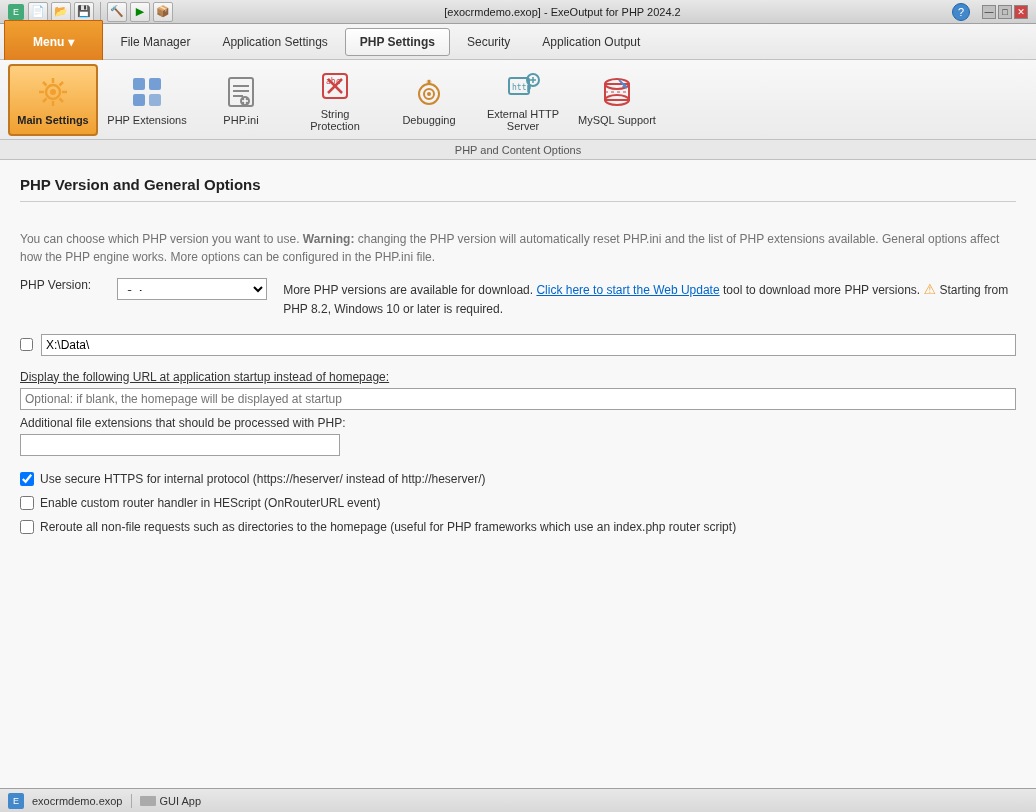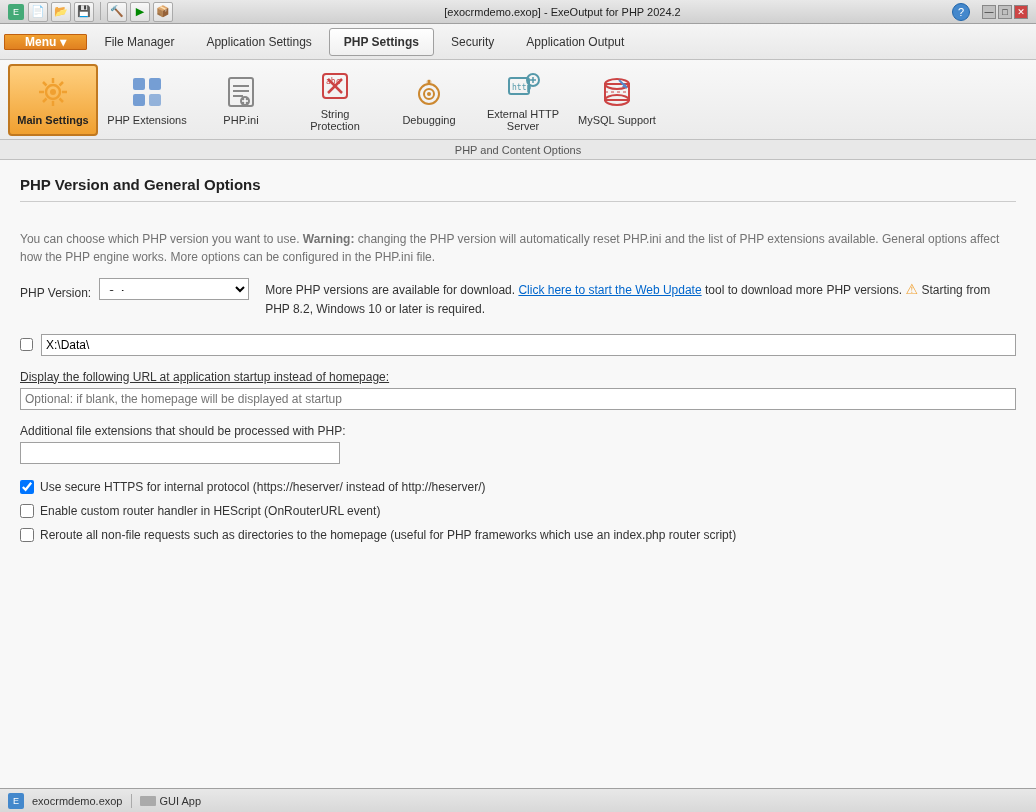--- a/index.html
+++ b/index.html
@@ -40,22 +40,22 @@
     .menubar {
       height: 36px;
       background: linear-gradient(to bottom, #f5f5f5, #e8e8e8);
       display: flex;
       align-items: center;
       padding: 0 4px;
       border-bottom: 1px solid #c0c0c0;
       gap: 2px;
     }
     .menu-btn {
-      height: 16px;
-      padding: 0 20px;
+      height: 43px;
+      padding: 0 28px;
       background: linear-gradient(to bottom, #f0a030, #e08020);
       border: 1px solid #c06010;
       border-radius: 1px;
       cursor: pointer;
       font-size: 12px;
       font-weight: bold;
       color: white;
       display: flex;
       align-items: center;
       gap: 4px;
@@ -168,22 +168,22 @@
     }
 
     .php-version-row {
       display: flex;
       align-items: flex-start;
       margin-bottom: 14px;
       gap: 16px;
     }
     .php-version-left {
       display: flex;
-      align-items: flex-end;
-      gap: 8px;
+      align-items: flex-start;
+      gap: 26px;
       white-space: nowrap;
     }
     .php-version-info {
       font-size: 12px;
       color: #333;
       line-height: 1.6;
       flex: 1;
     }
     .php-version-info a {
       color: #0066cc;
@@ -218,21 +218,21 @@
 
     .url-label {
       font-size: 12px;
       color: #333;
       margin-bottom: 4px;
       text-decoration: underline;
       cursor: pointer;
     }
 
     .url-input-row {
-      margin-bottom: 14px;
+      margin-bottom: 6px;
     }
 
     .additional-ext-label {
       font-size: 12px;
       color: #333;
       margin-bottom: 4px;
     }
     .additional-ext-row {
       margin-bottom: 16px;
     }

